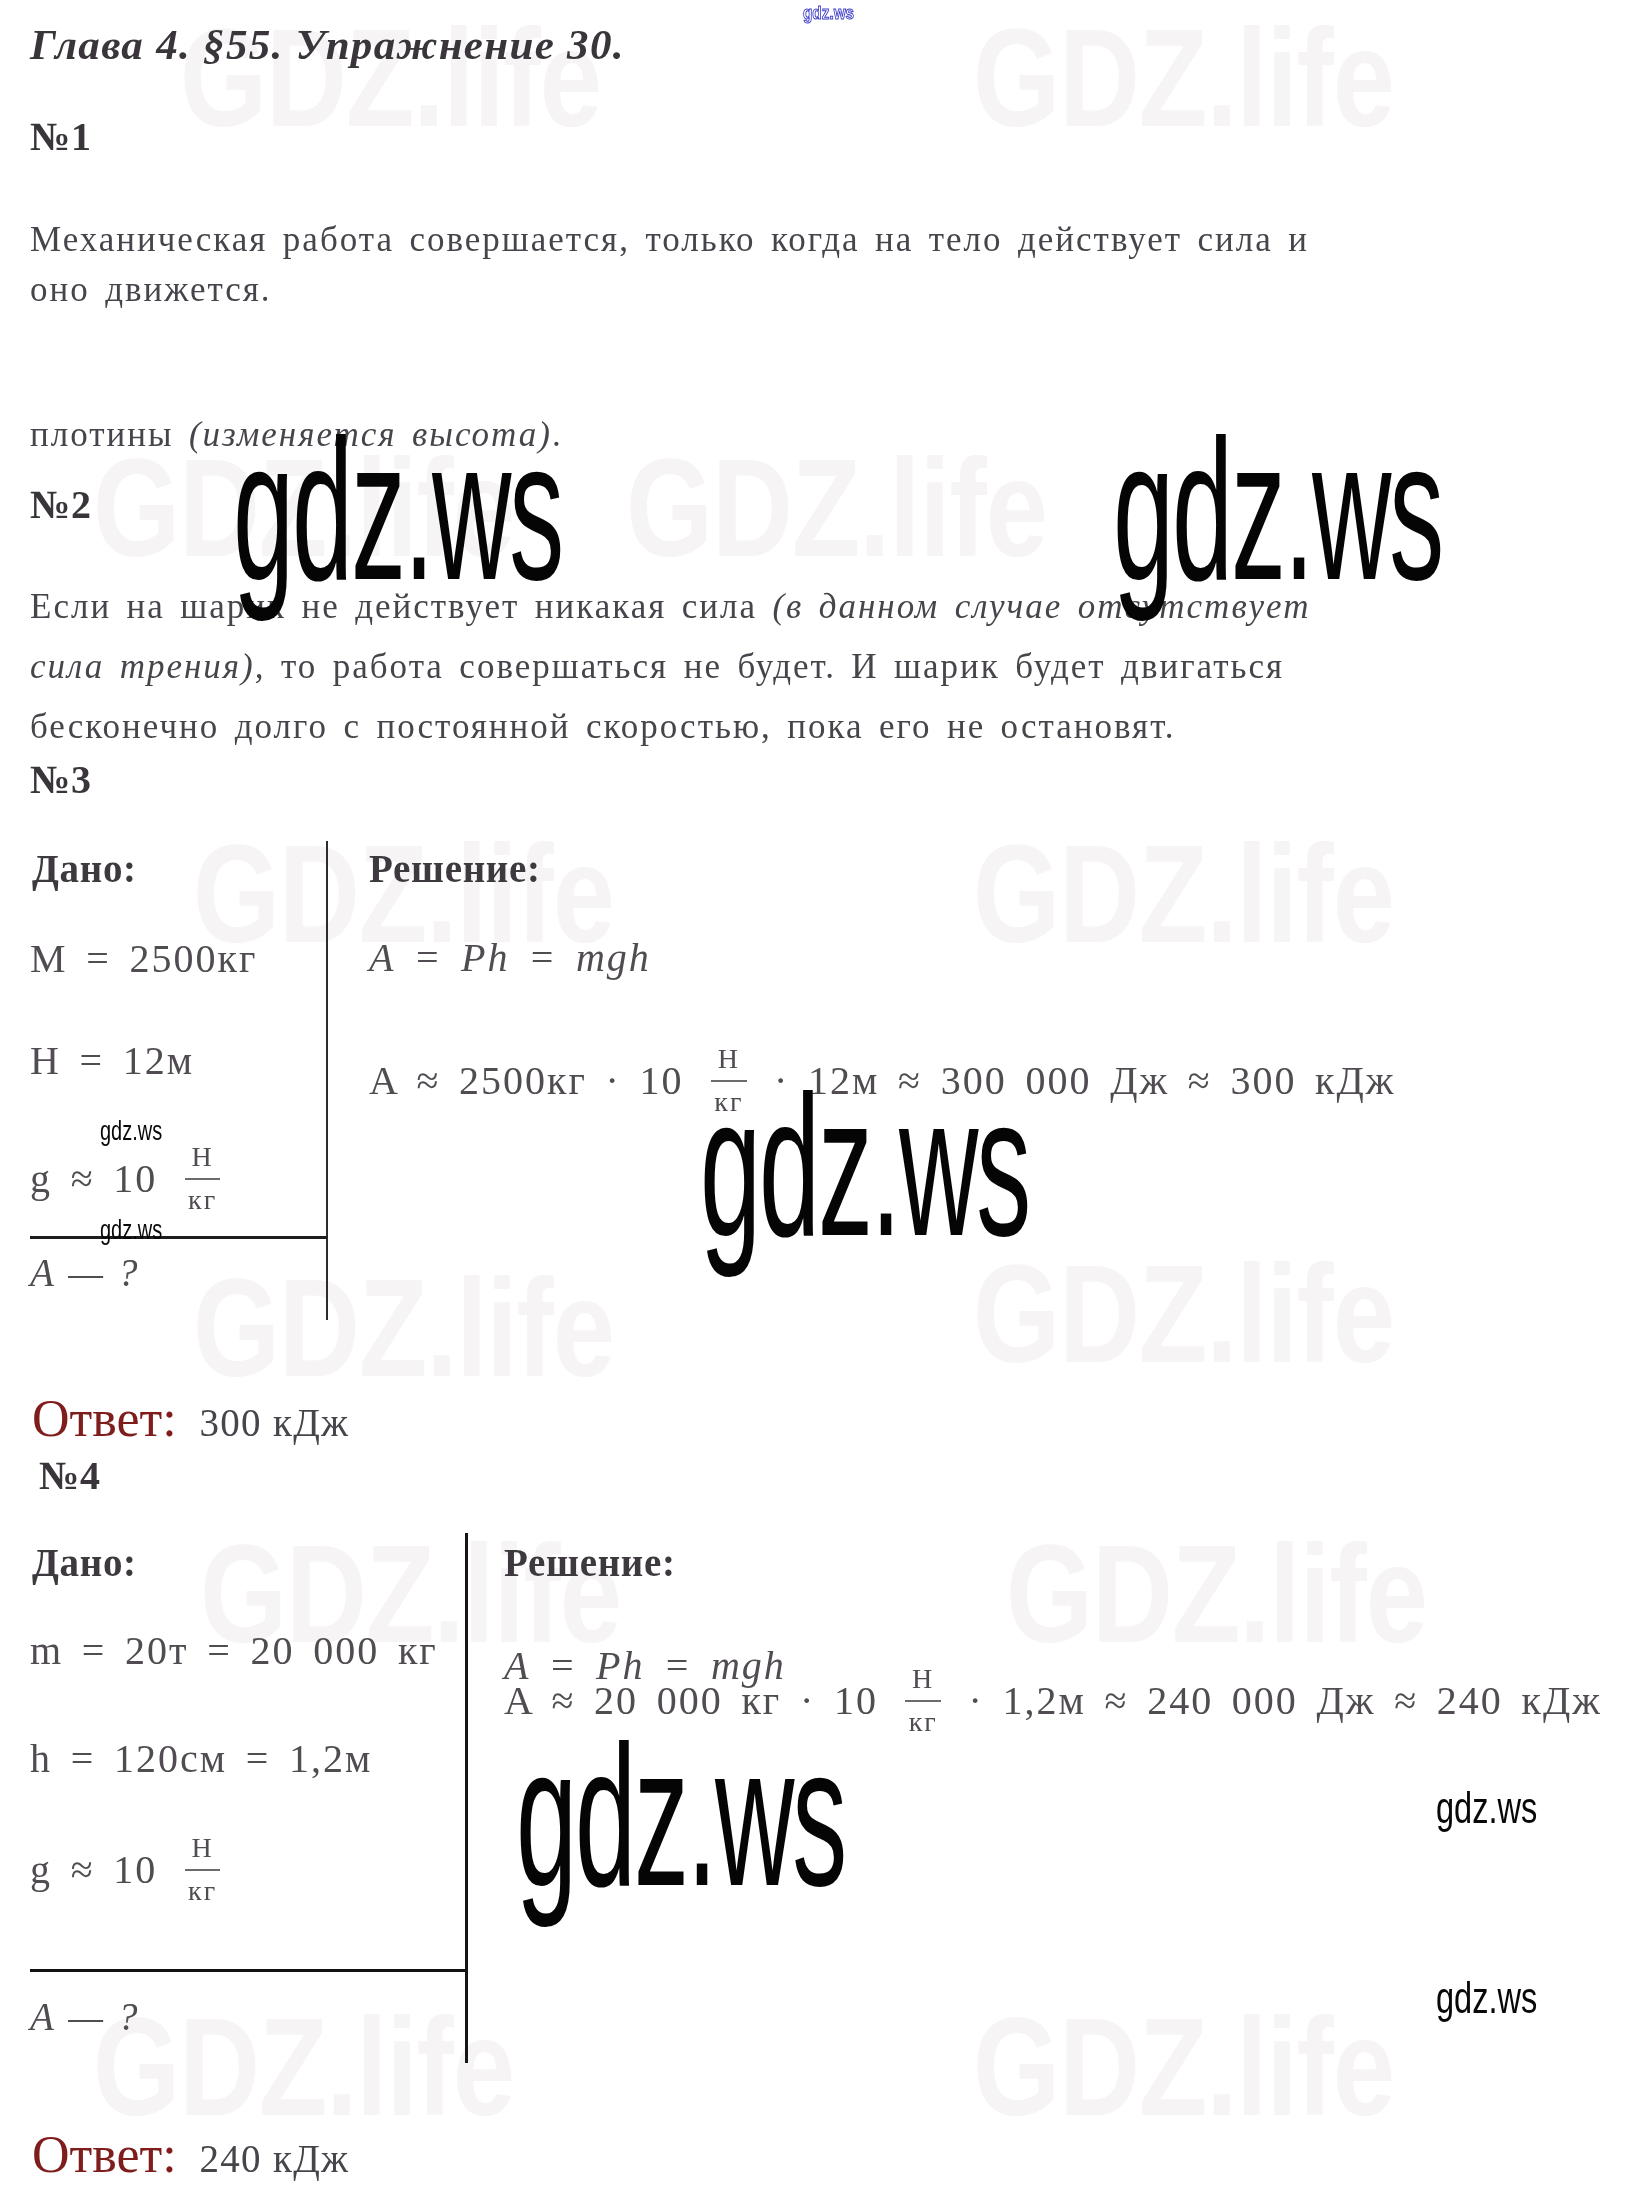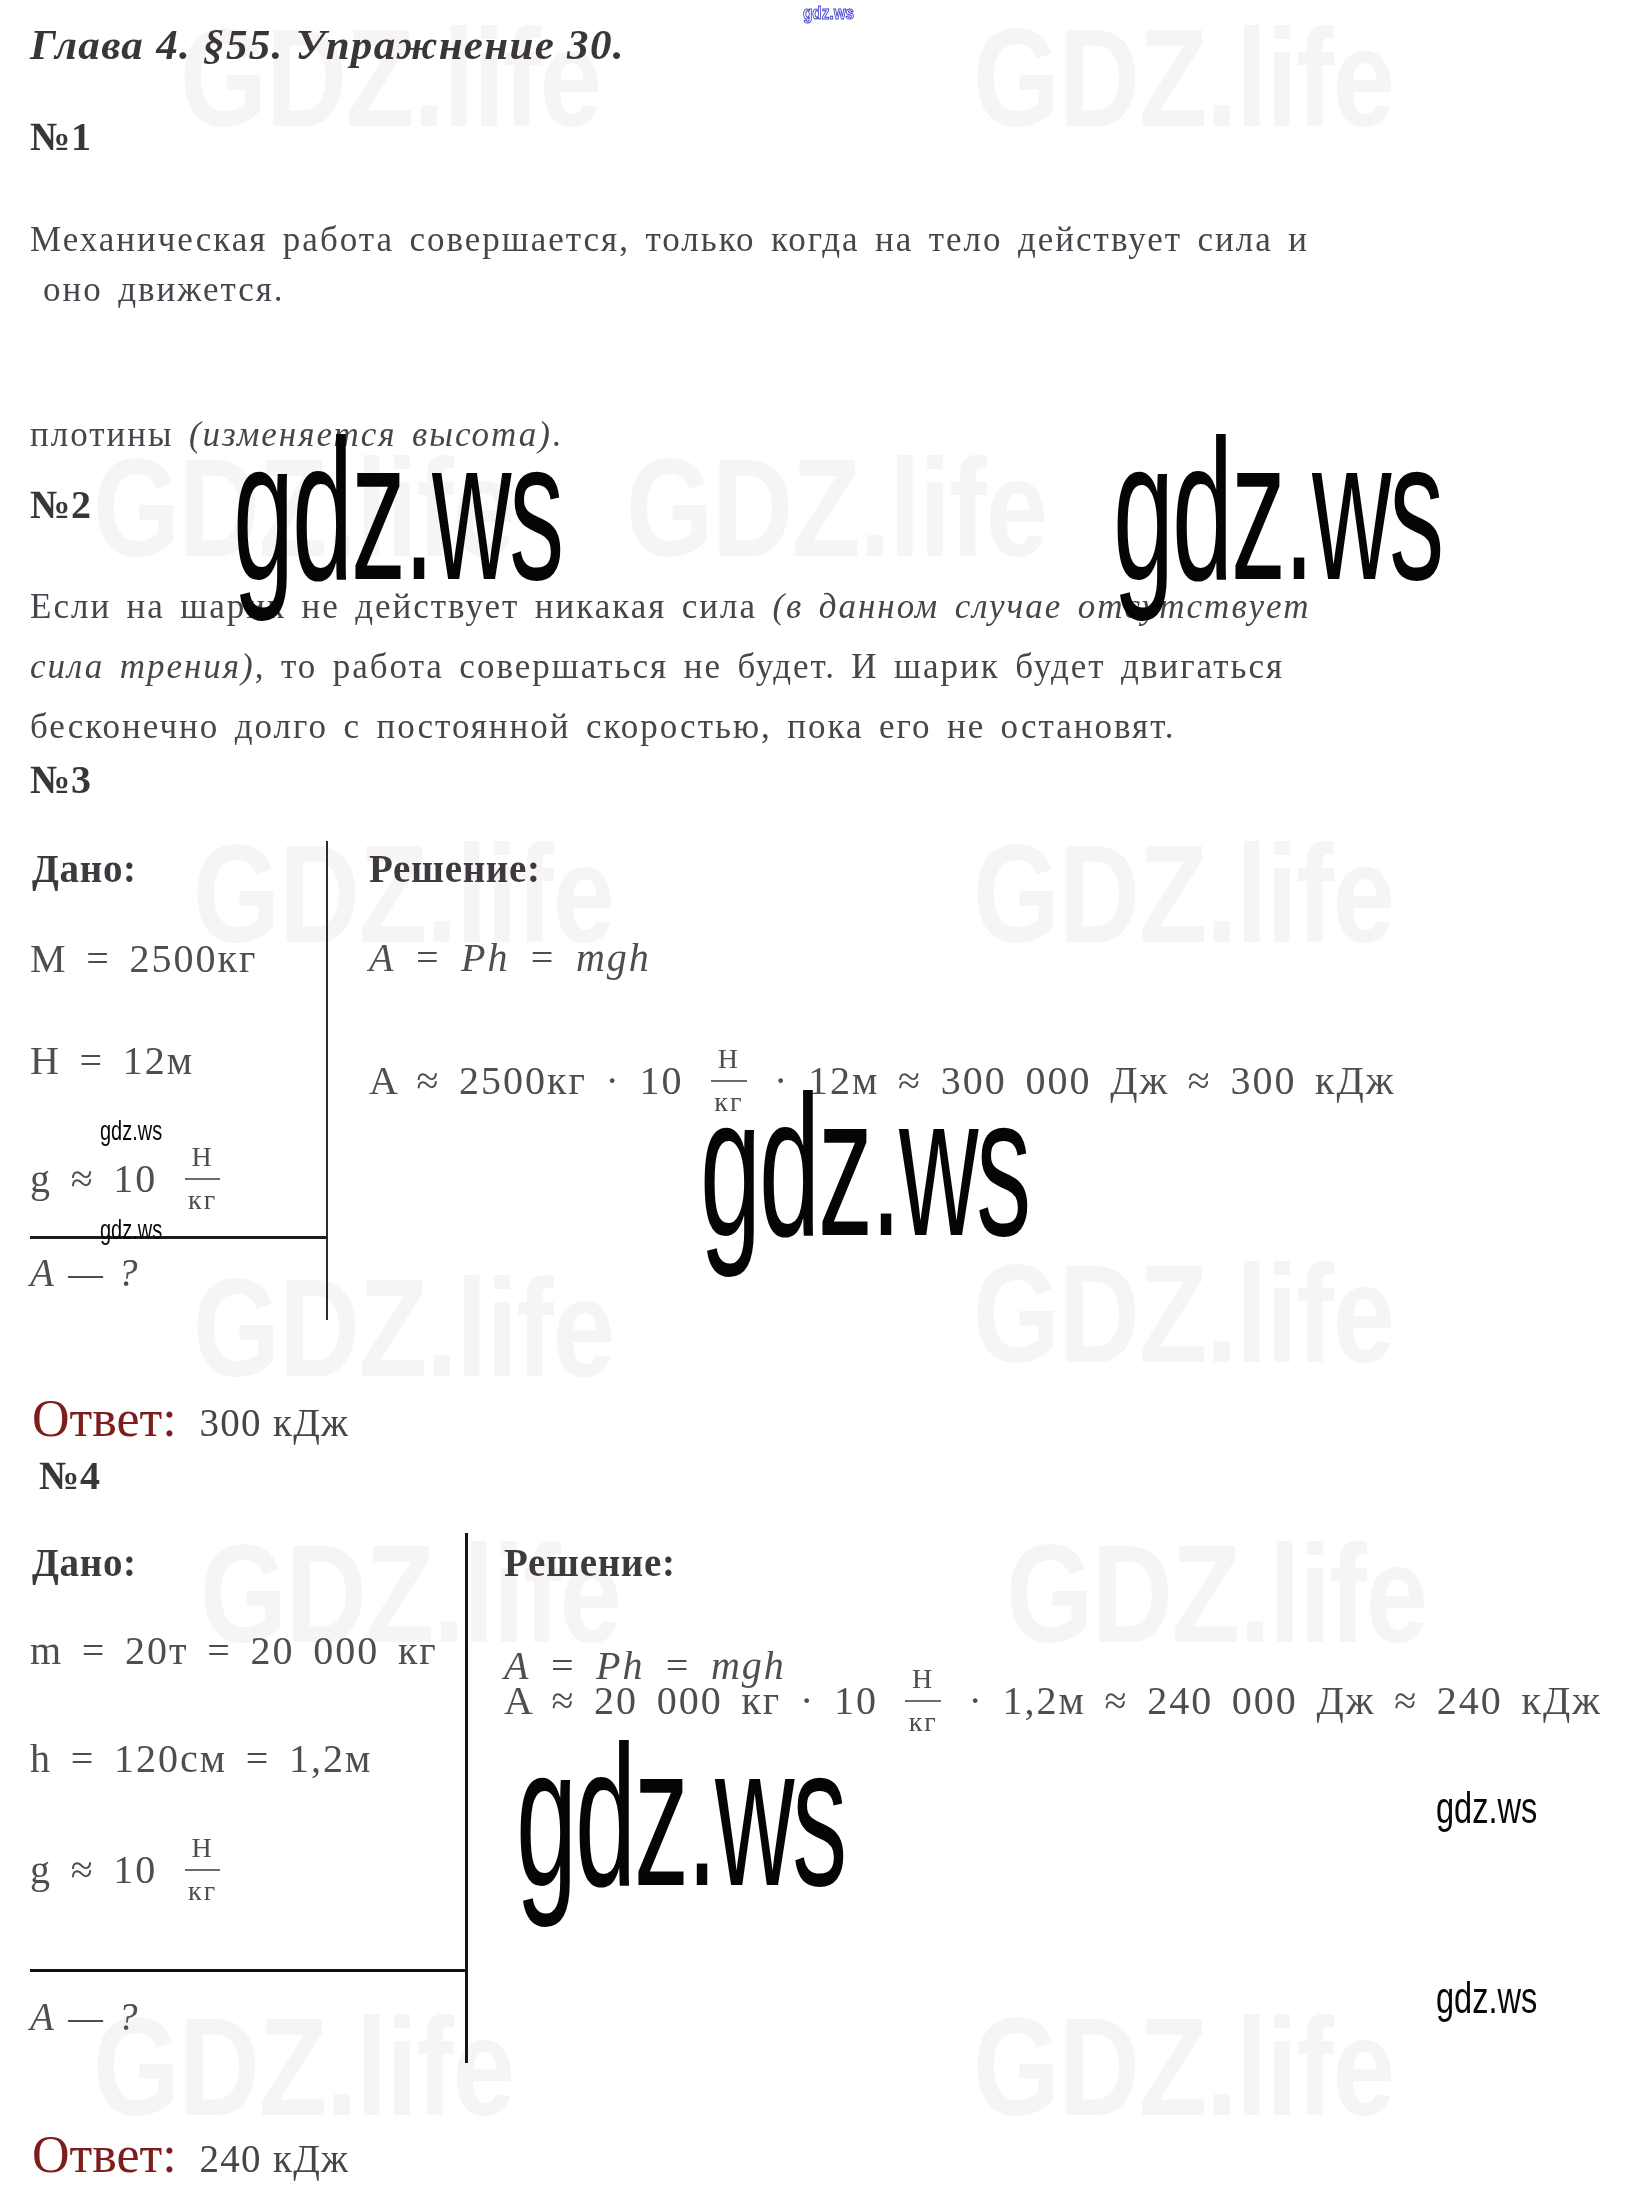--- a/index.html
+++ b/index.html
@@ -70,21 +70,21 @@
   <div class="wm-faint abs" style="left:1006px;top:1524px;">GDZ.life</div>
   <div class="wm-faint abs" style="left:93px;top:1997px;">GDZ.life</div>
   <div class="wm-faint abs" style="left:973px;top:1997px;">GDZ.life</div>
 
   <div class="wm-top-blue abs" style="left:803px;top:4px;">gdz.ws</div>
 
   <div class="abs z-text h-title" style="left:30px;top:22.7px;">Глава 4. §55. Упражнение 30.</div>
   <div class="abs z-text h-num" style="left:30px;top:117px;">№1</div>
 
   <div class="abs z-text body-line" style="left:30px;top:222px;">Механическая работа совершается, только когда на тело действует сила и</div>
-  <div class="abs z-text body-line" style="left:43px;top:272px;">оно движется.</div>
+  <div class="abs z-text body-line" style="left:30px;top:272px;">оно движется.</div>
   <div class="abs z-text body-line" style="left:30px;top:417px;">
     <span>плотины </span><span class="italic">(изменяется высота)</span><span>.</span>
   </div>
 
   <div class="abs z-text h-num" style="left:30px;top:485px;">№2</div>
 
   <div class="wm-big abs" style="left:233px;top:410px;">gdz.ws</div>
   <div class="wm-big abs" style="left:1113px;top:410px;">gdz.ws</div>
 
   <div class="abs z-text body-line" style="left:30px;top:589px;">

